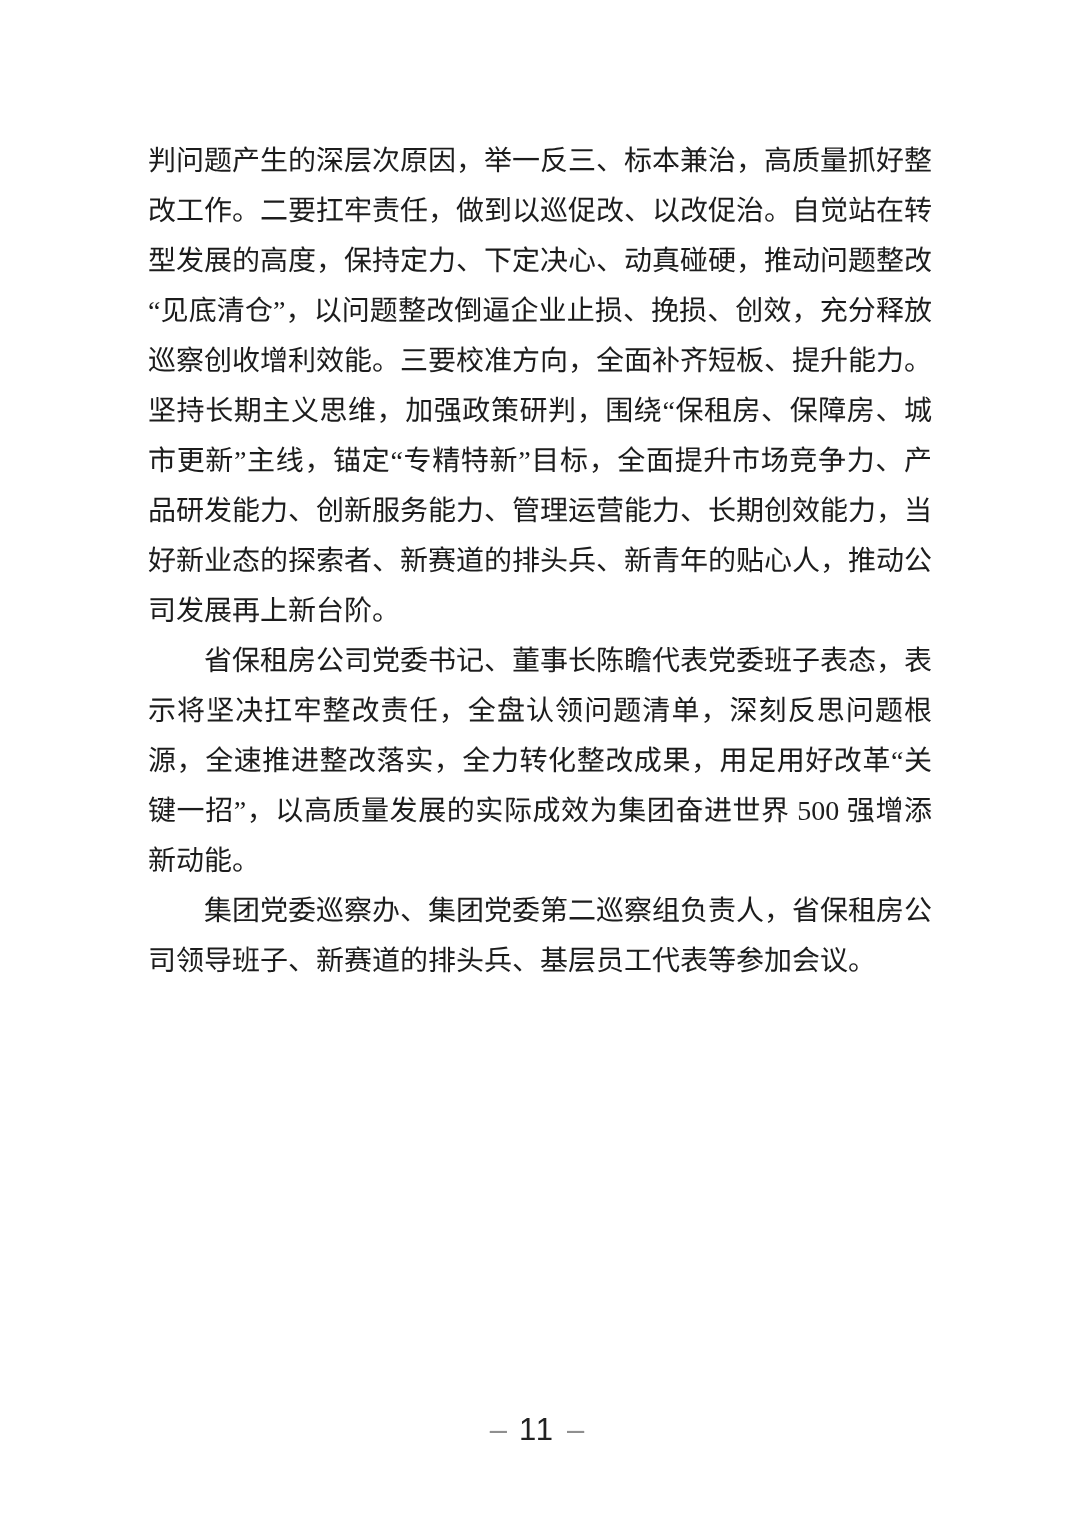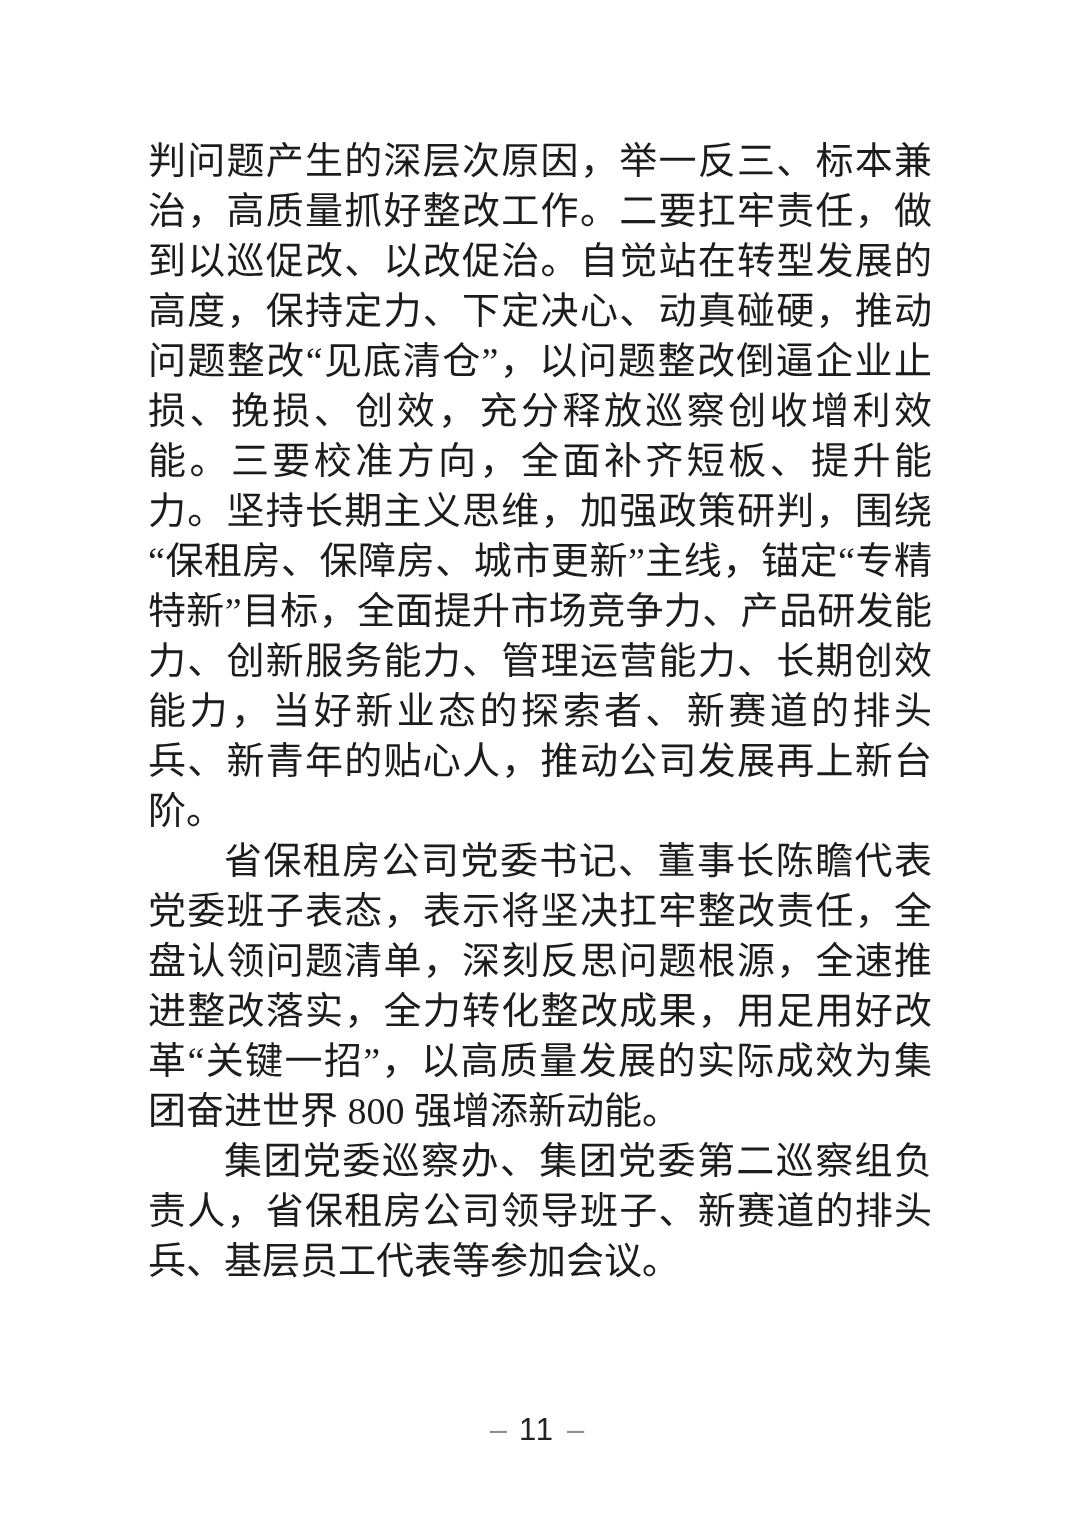--- a/index.html
+++ b/index.html
@@ -17,21 +17,21 @@
     padding: 136px 142px 0 148px;
     font-family: "Liberation Serif", "DejaVu Serif", serif;
     color: #1c1c1c;
     overflow: hidden;
   }
   .body-text {
     width: 100%;
   }
   .para {
     margin: 0;
-    font-size: 38px;
+    font-size: 28px;
     line-height: 50px;
     text-align: justify;
     text-justify: inter-ideograph;
     text-indent: 2em;
     word-break: break-all;
   }
   .para.first {
     text-indent: 0;
   }
   .page-footer {
@@ -52,20 +52,20 @@
     color: #222222;
     letter-spacing: 2px;
   }
 </style>
 </head>
 <body>
 
 <div class="page">
   <main class="body-text">
     <p class="para first">判问题产生的深层次原因，举一反三、标本兼治，高质量抓好整改工作。二要扛牢责任，做到以巡促改、以改促治。自觉站在转型发展的高度，保持定力、下定决心、动真碰硬，推动问题整改“见底清仓”，以问题整改倒逼企业止损、挽损、创效，充分释放巡察创收增利效能。三要校准方向，全面补齐短板、提升能力。坚持长期主义思维，加强政策研判，围绕“保租房、保障房、城市更新”主线，锚定“专精特新”目标，全面提升市场竞争力、产品研发能力、创新服务能力、管理运营能力、长期创效能力，当好新业态的探索者、新赛道的排头兵、新青年的贴心人，推动公司发展再上新台阶。</p>
-    <p class="para">省保租房公司党委书记、董事长陈瞻代表党委班子表态，表示将坚决扛牢整改责任，全盘认领问题清单，深刻反思问题根源，全速推进整改落实，全力转化整改成果，用足用好改革“关键一招”，以高质量发展的实际成效为集团奋进世界 800 强增添新动能。</p>
+    <p class="para">省保租房公司党委书记、董事长陈瞻代表党委班子表态，表示将坚决扛牢整改责任，全盘认领问题清单，深刻反思问题根源，全速推进整改落实，全力转化整改成果，用足用好改革“关键一招”，以高质量发展的实际成效为集团奋进世界 500 强增添新动能。</p>
     <p class="para">集团党委巡察办、集团党委第二巡察组负责人，省保租房公司领导班子、新赛道的排头兵、基层员工代表等参加会议。</p>
   </main>
 
   <footer class="page-footer">
     <span class="dash">–</span><span class="pagenum">11</span><span class="dash">–</span>
   </footer>
 </div>
 
 </body></html>

